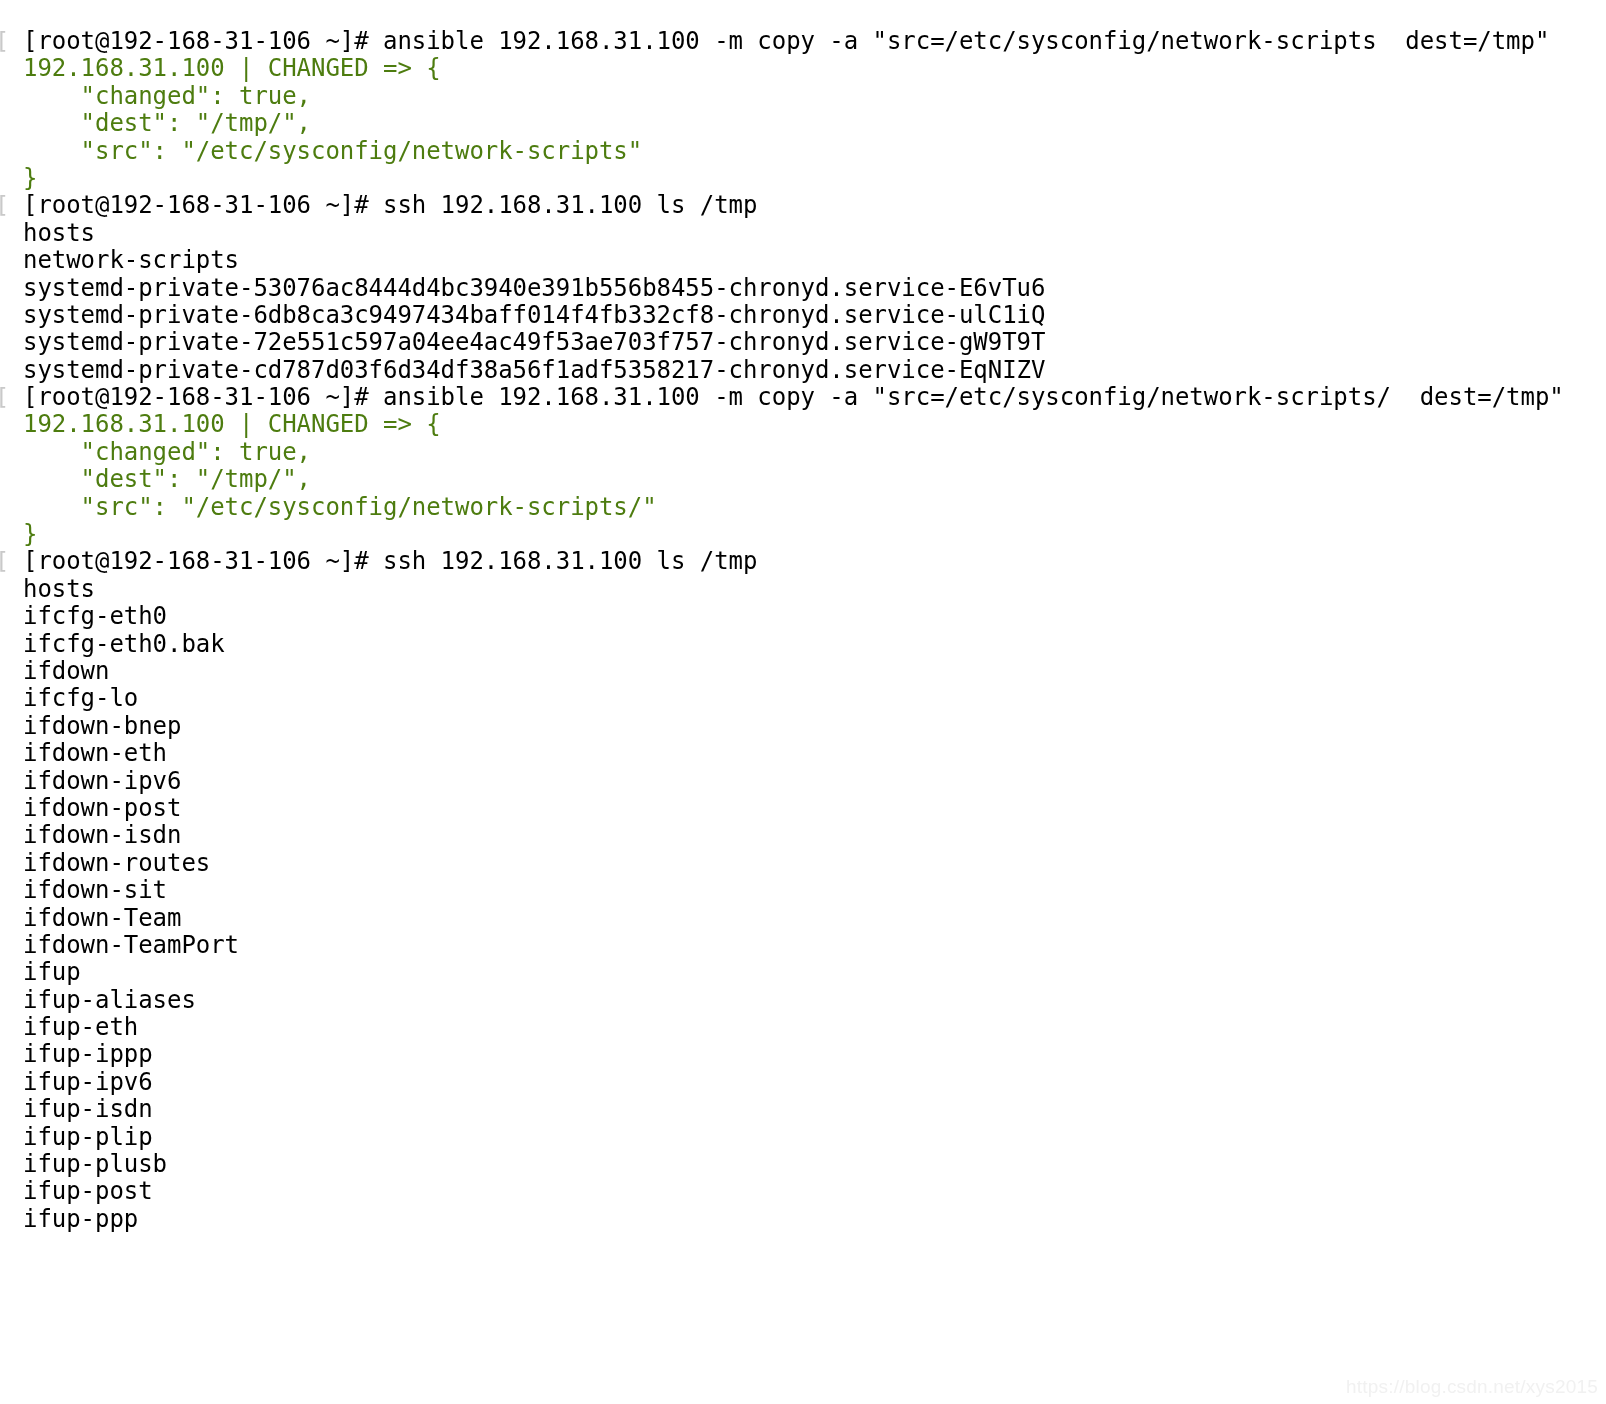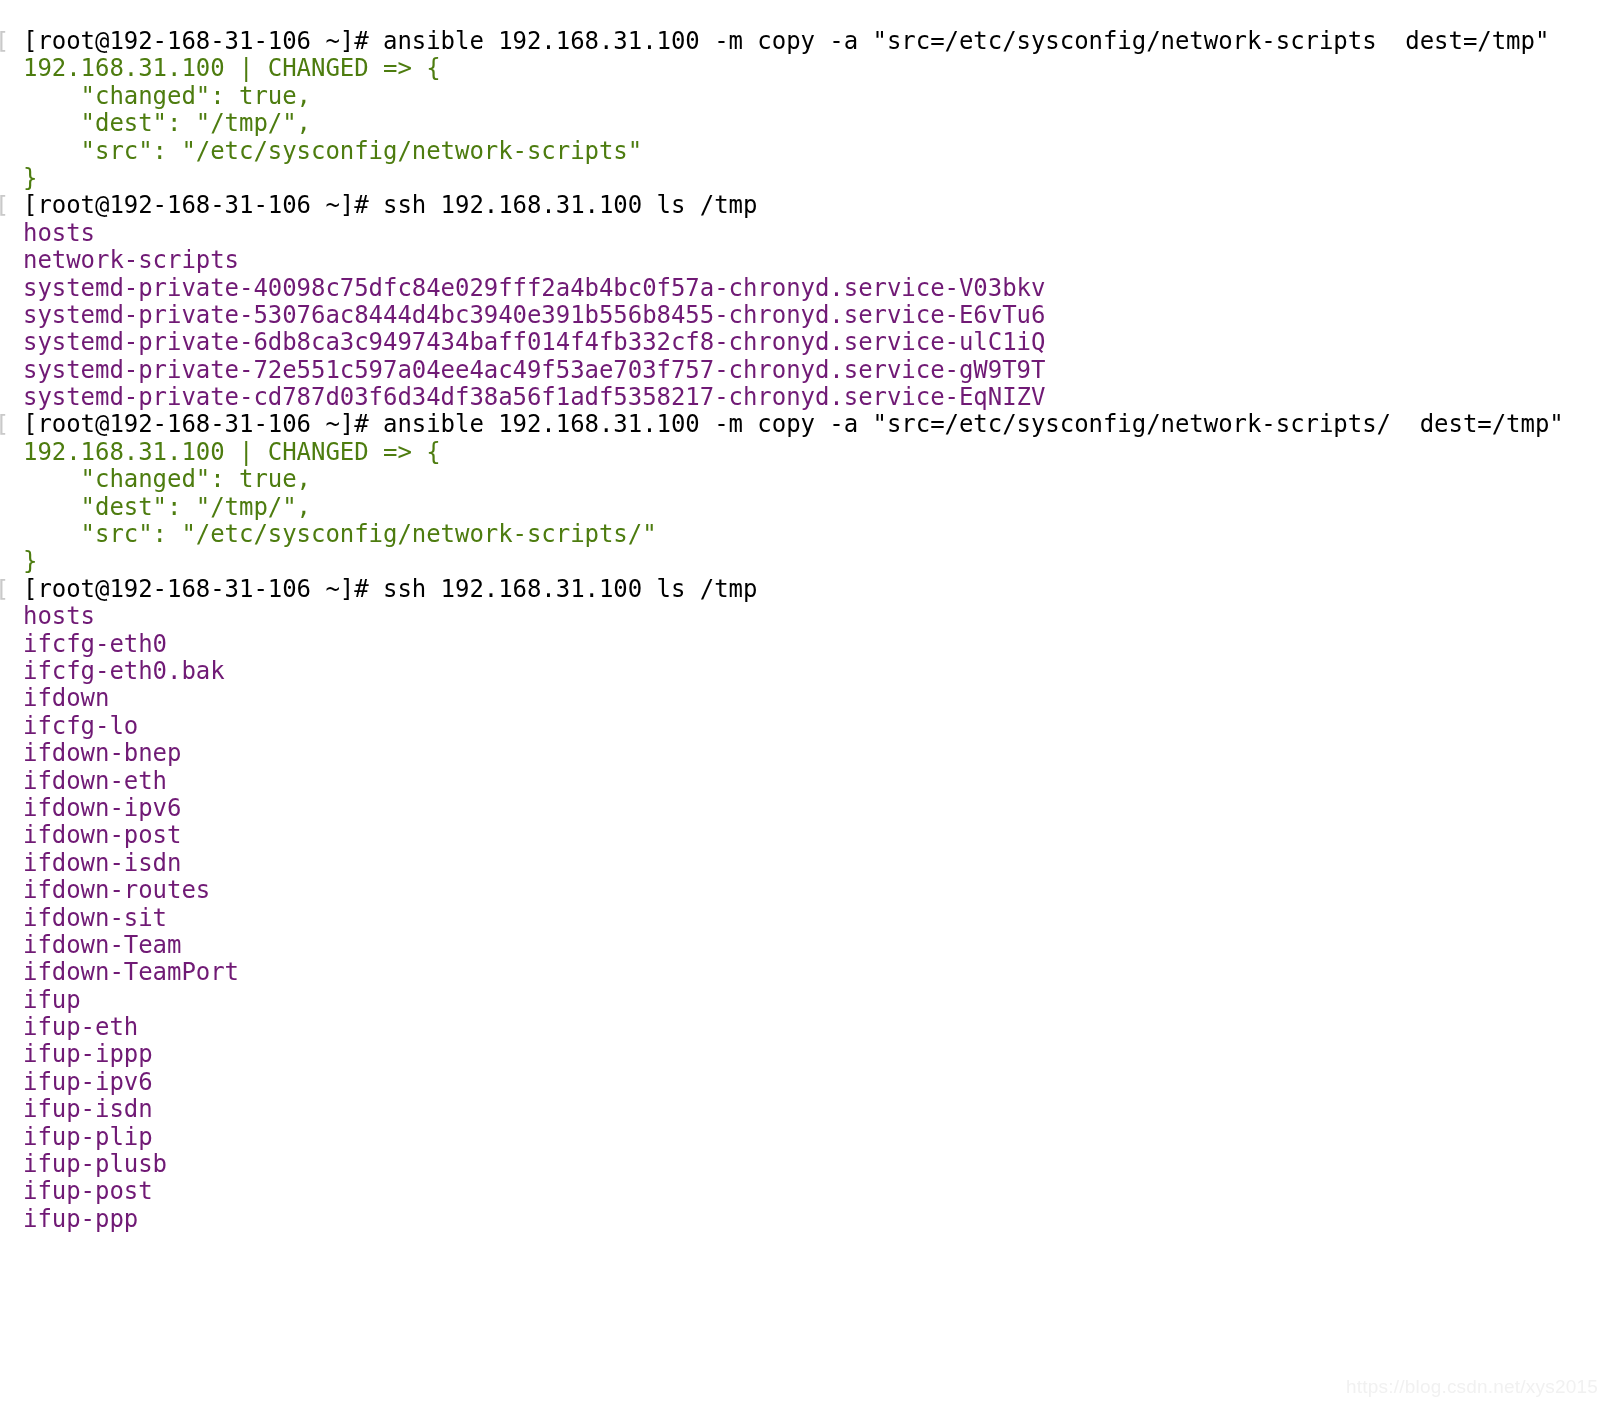--- a/index.html
+++ b/index.html
@@ -28,21 +28,21 @@
     font-size: 24px;
     line-height: 27.4px;
     height: 27.4px;
     white-space: pre;
     letter-spacing: -0.05px;
     color: #000000;
     padding-left: 23px;
     box-sizing: border-box;
   }
   .line.out {
-    color: #701a75;
+    color: #000000;
   }
   .line.json {
     color: #4d7c0f;
   }
   
   .line.prompt {
     position: relative;
   }
   .line.prompt::before {
     content: "[";
@@ -72,21 +72,20 @@
   <div id="terminal-output">
       <div class="line prompt">[root@192-168-31-106 ~]# ansible 192.168.31.100 -m copy -a "src=/etc/sysconfig/network-scripts  dest=/tmp"</div>
       <div class="line json">192.168.31.100 | CHANGED =&gt; {</div>
       <div class="line json">    "changed": true,</div>
       <div class="line json">    "dest": "/tmp/",</div>
       <div class="line json">    "src": "/etc/sysconfig/network-scripts"</div>
       <div class="line json">}</div>
       <div class="line prompt">[root@192-168-31-106 ~]# ssh 192.168.31.100 ls /tmp</div>
       <div class="line out">hosts</div>
       <div class="line out">network-scripts</div>
-      <div class="line out">systemd-private-40098c75dfc84e029fff2a4b4bc0f57a-chronyd.service-V03bkv</div>
       <div class="line out">systemd-private-53076ac8444d4bc3940e391b556b8455-chronyd.service-E6vTu6</div>
       <div class="line out">systemd-private-6db8ca3c9497434baff014f4fb332cf8-chronyd.service-ulC1iQ</div>
       <div class="line out">systemd-private-72e551c597a04ee4ac49f53ae703f757-chronyd.service-gW9T9T</div>
       <div class="line out">systemd-private-cd787d03f6d34df38a56f1adf5358217-chronyd.service-EqNIZV</div>
       <div class="line prompt">[root@192-168-31-106 ~]# ansible 192.168.31.100 -m copy -a "src=/etc/sysconfig/network-scripts/  dest=/tmp"</div>
       <div class="line json">192.168.31.100 | CHANGED =&gt; {</div>
       <div class="line json">    "changed": true,</div>
       <div class="line json">    "dest": "/tmp/",</div>
       <div class="line json">    "src": "/etc/sysconfig/network-scripts/"</div>
       <div class="line json">}</div>
@@ -99,20 +98,21 @@
       <div class="line out">ifdown-bnep</div>
       <div class="line out">ifdown-eth</div>
       <div class="line out">ifdown-ipv6</div>
       <div class="line out">ifdown-post</div>
       <div class="line out">ifdown-isdn</div>
       <div class="line out">ifdown-routes</div>
       <div class="line out">ifdown-sit</div>
       <div class="line out">ifdown-Team</div>
       <div class="line out">ifdown-TeamPort</div>
       <div class="line out">ifup</div>
+      <div class="line out">ifup-aliases</div>
       <div class="line out">ifup-eth</div>
       <div class="line out">ifup-ippp</div>
       <div class="line out">ifup-ipv6</div>
       <div class="line out">ifup-isdn</div>
       <div class="line out">ifup-plip</div>
       <div class="line out">ifup-plusb</div>
       <div class="line out">ifup-post</div>
       <div class="line out">ifup-ppp</div>
     </div>
   <div id="watermark">https://blog.csdn.net/xys2015</div>

